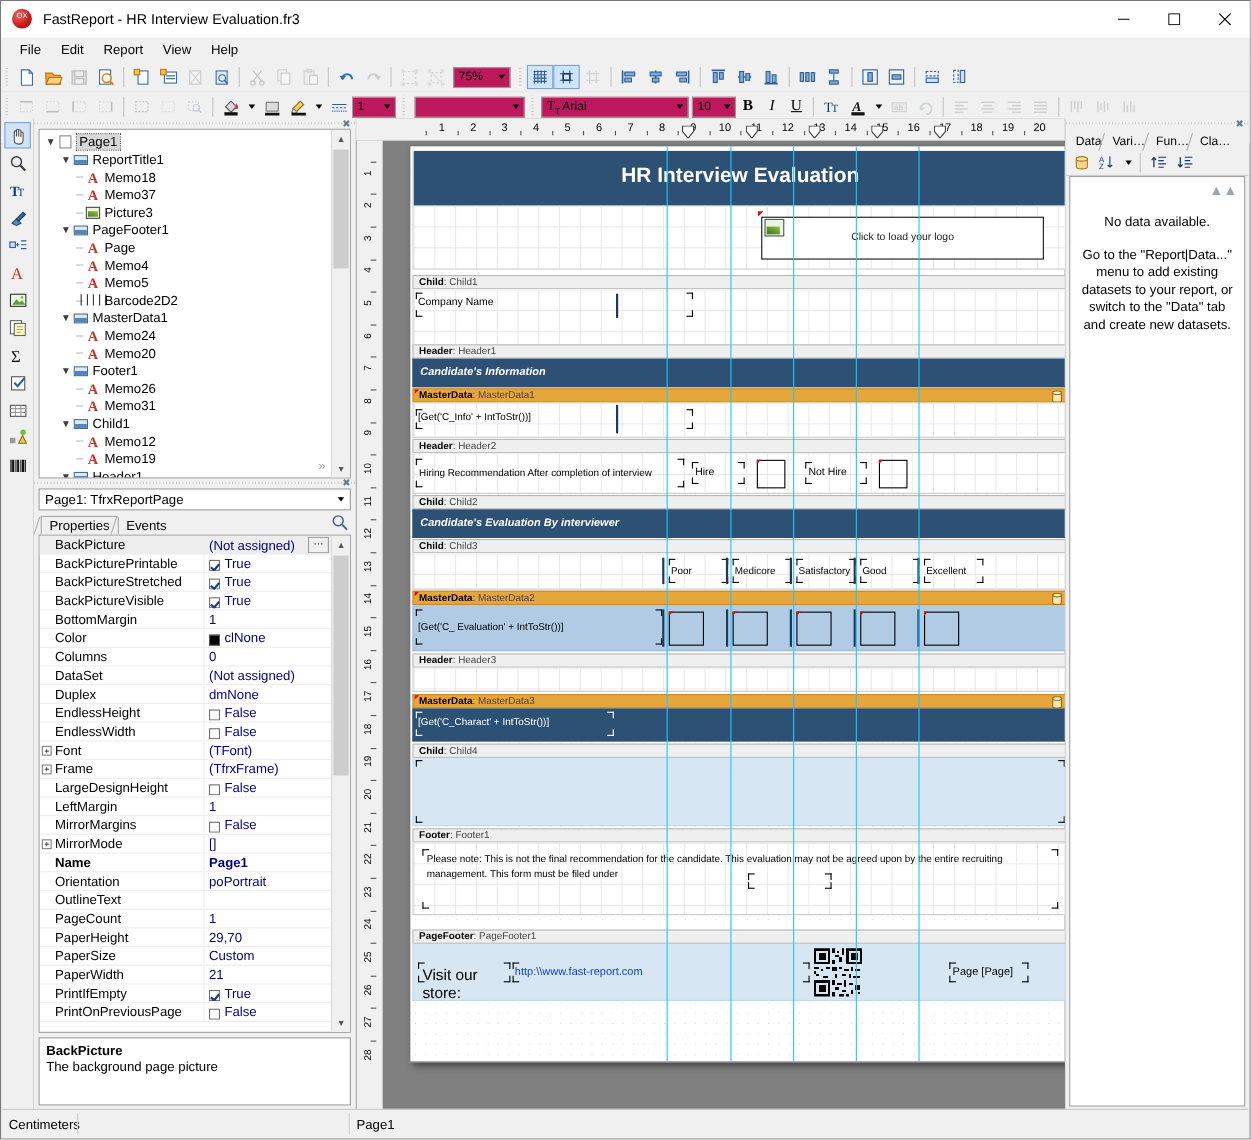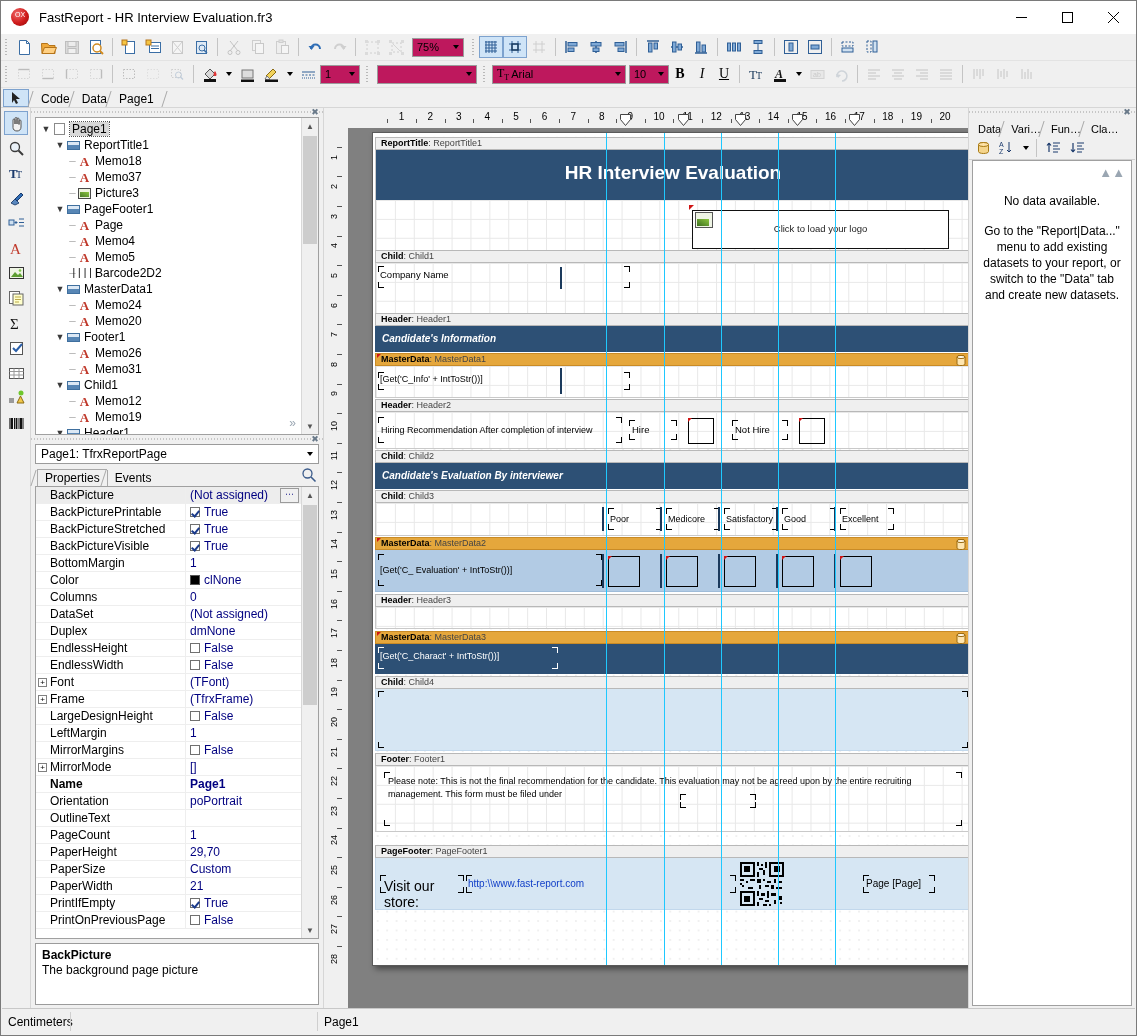--- a/index.html
+++ b/index.html
@@ -120,21 +120,21 @@
             overflow:hidden;}
   .prows{position:absolute;left:0;top:0;right:17px;bottom:0;overflow:hidden;}
   .prow{display:flex;height:16px;font-size:12px;border-bottom:1px solid #eeeeee;align-items:center;}
   .prow.sel{background:#ededed;}
   .pname{width:150px;padding-left:14px;box-sizing:border-box;white-space:nowrap;overflow:hidden;
          border-right:1px solid #eeeeee;line-height:16px;}
   .pname.plus{padding-left:2px;display:flex;align-items:center;}
   .pname.bold{font-weight:bold;}
   .pexp{width:9px;height:9px;border:1px solid #808080;font-size:8px;line-height:8px;text-align:center;
         margin-right:3px;color:#000;background:#fff;box-sizing:border-box;flex:0 0 auto;}
-  .pval{flex:1;padding-left:4px;color:#000080;white-space:nowrap;overflow:hidden;display:flex;align-items:center;}
+  .pval{flex:1;padding-left:4px;color:#000080;white-space:nowrap;overflow:hidden;display:flex;align-items:flex-end;}
   .pval.bold{font-weight:bold;}
   .chk{width:10px;height:10px;border:1px solid #707070;background:#fff;margin-right:4px;
        display:inline-block;position:relative;flex:0 0 auto;box-sizing:border-box;}
   .chk.on:after{content:"";position:absolute;left:2px;top:1px;width:3px;height:6px;
                 border:solid #1a3a8a;border-width:0 2px 2px 0;transform:rotate(40deg);}
   .swatch{width:10px;height:10px;background:#000;border:1px solid #555;margin-right:4px;
           display:inline-block;flex:0 0 auto;box-sizing:border-box;}
   .ellipsisbtn{width:17px;height:13px;border:1px solid #9b9b9b;background:#f0f0f0;font-size:9px;
                line-height:11px;text-align:center;margin-left:auto;margin-right:2px;flex:0 0 auto;}
   .hintbox{height:52px;margin:4px;border:1px solid #9b9b9b;background:#fff;padding:4px 6px;
@@ -246,20 +246,27 @@
       </div>
       <div class="win-btn close">
         <svg width="11" height="11" viewBox="0 0 11 11">
             <line x1="0" y1="0" x2="11" y2="11" stroke="#000"></line>
             <line x1="11" y1="0" x2="0" y2="11" stroke="#000"></line>
           </svg>
       </div>
     </div>
   </div>
 
+  <div class="menubar">
+    <div class="menu-item">File</div>
+    <div class="menu-item">Edit</div>
+    <div class="menu-item">Report</div>
+    <div class="menu-item">View</div>
+    <div class="menu-item">Help</div>
+  </div>
 
   <div class="toolbar">
     <div class="tb-grip"></div>
     <div class="tbtn">
       <svg width="17" height="17" viewBox="0 0 17 17">
           <path d="M3.5 1.5h7l3 3v11h-10z" fill="#fff" stroke="#3b6ea5"></path>
           <path d="M10.5 1.5v3h3" fill="none" stroke="#3b6ea5"></path>
         </svg>
     </div>
     <div class="tbtn">
@@ -1274,21 +1281,20 @@
               <div class="rv-tick" style="top: 784.4px;"></div>
               <div class="rv-num" style="top: 821.8px;">28</div>
               <div class="rv-tick" style="top: 814px;"></div>
             </div>
         </div>
         <div class="pagearea">
           <div class="paper">
             <div class="page-inner" id="page-inner">
               <div class="dotgrid"></div>
             <div class="band" style="top: 4px;">
-                  <div class="bandhdr" style="position:relative"><b>ReportTitle</b>: <span>ReportTitle1</span></div>
                   <div class="bandbody " style="height:108px">
                     <div class="grid"></div>
                     <div style="position:absolute;left:0;top:0;right:0;height:50px;background:#2d5075">
                       <div class="title-text-big" style="top:12px">HR Interview Evaluation</div>
                     </div>
                     <div style="position:absolute;left:0;top:50px;right:0;bottom:0;background:#fff">
                       <div class="grid" style="top:0"></div>
                       <div style="position:absolute;left:316px;top:10px;width:255px;height:37px;border:1px solid #111;background:#fff">
                         <div style="position:absolute;left:-4px;top:-6px;width:0;height:0;border-left:5px solid #d01414;border-bottom:5px solid transparent;"></div>
                         <div style="position:absolute;left:2px;top:1px;width:16px;height:14px;border:1px solid #555;background:#eef4e4;">

